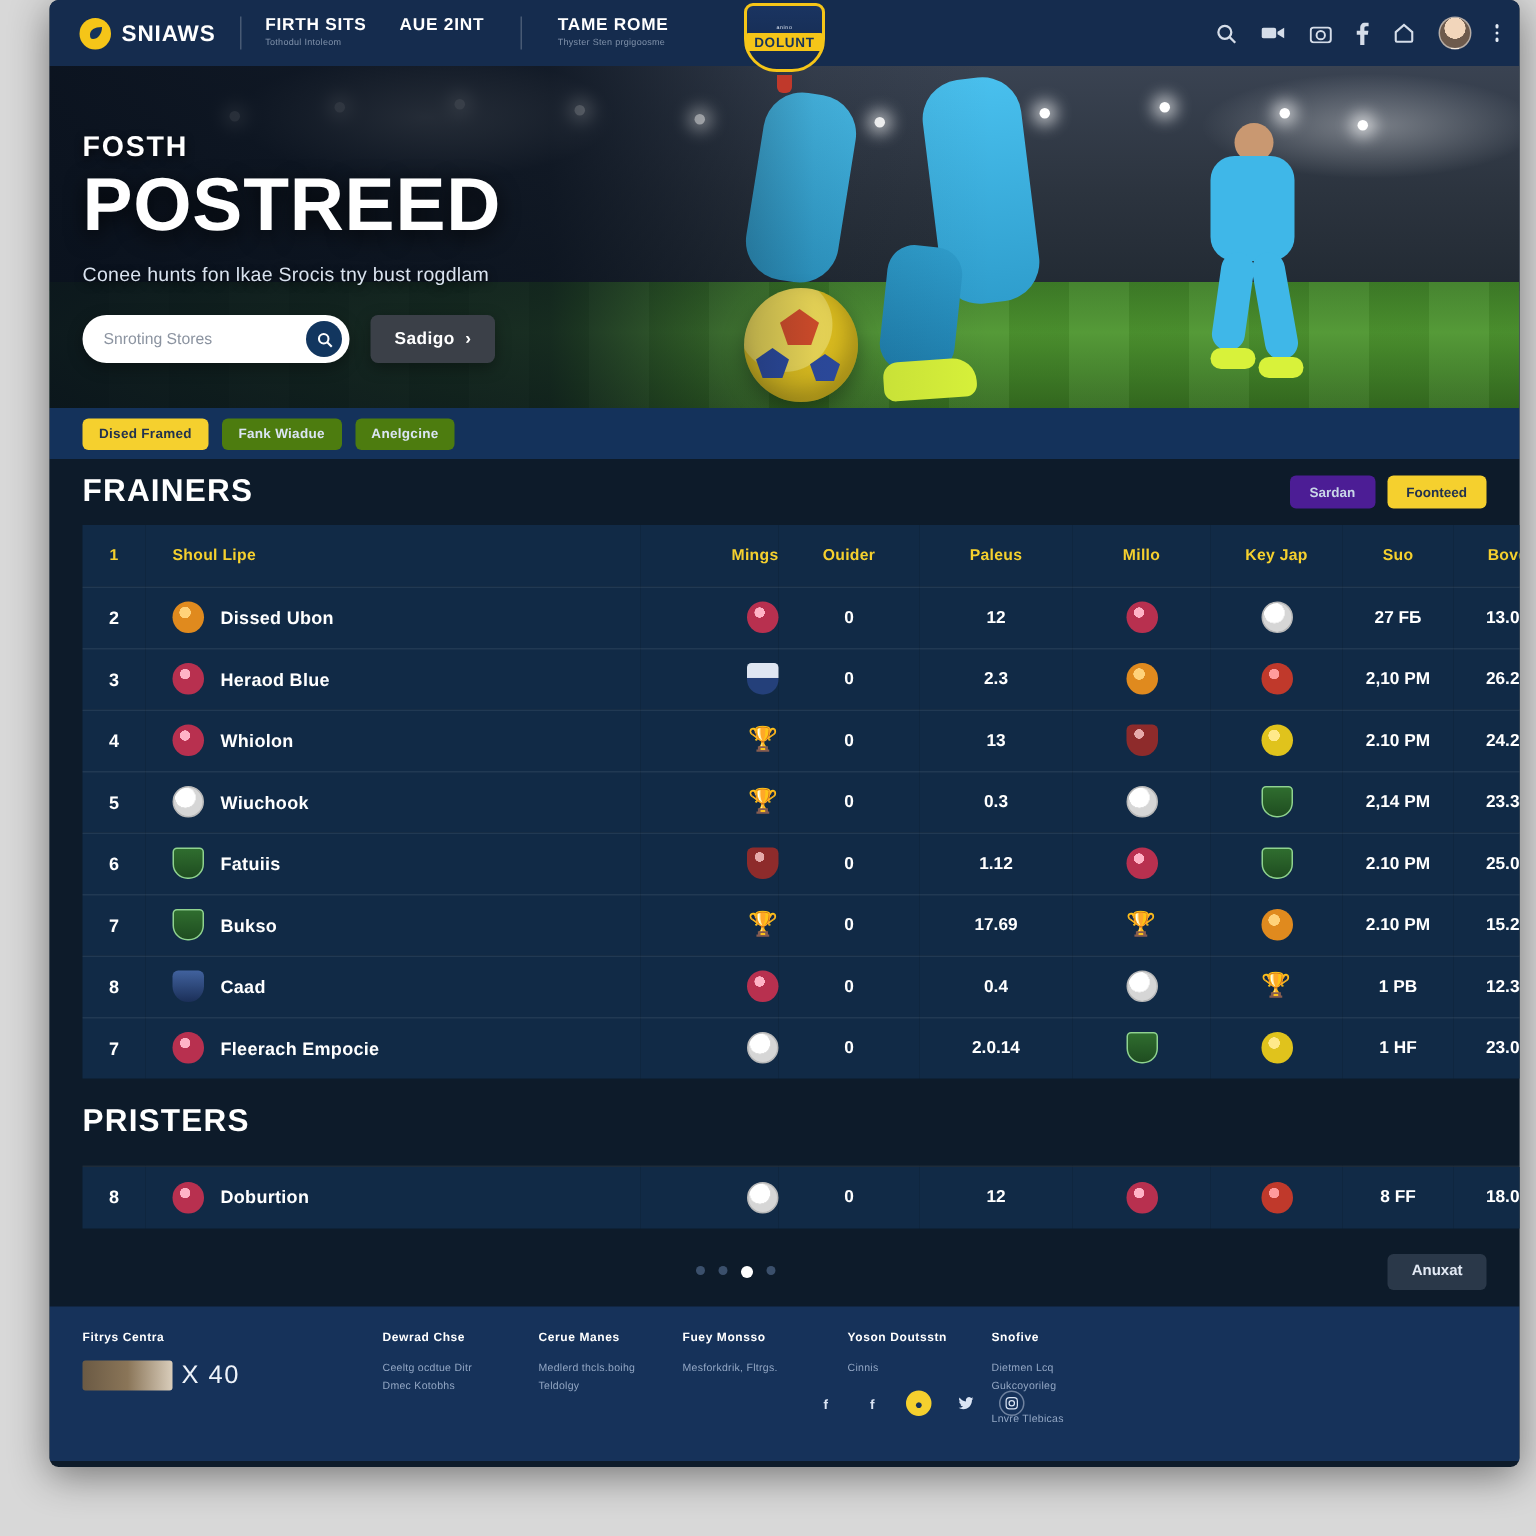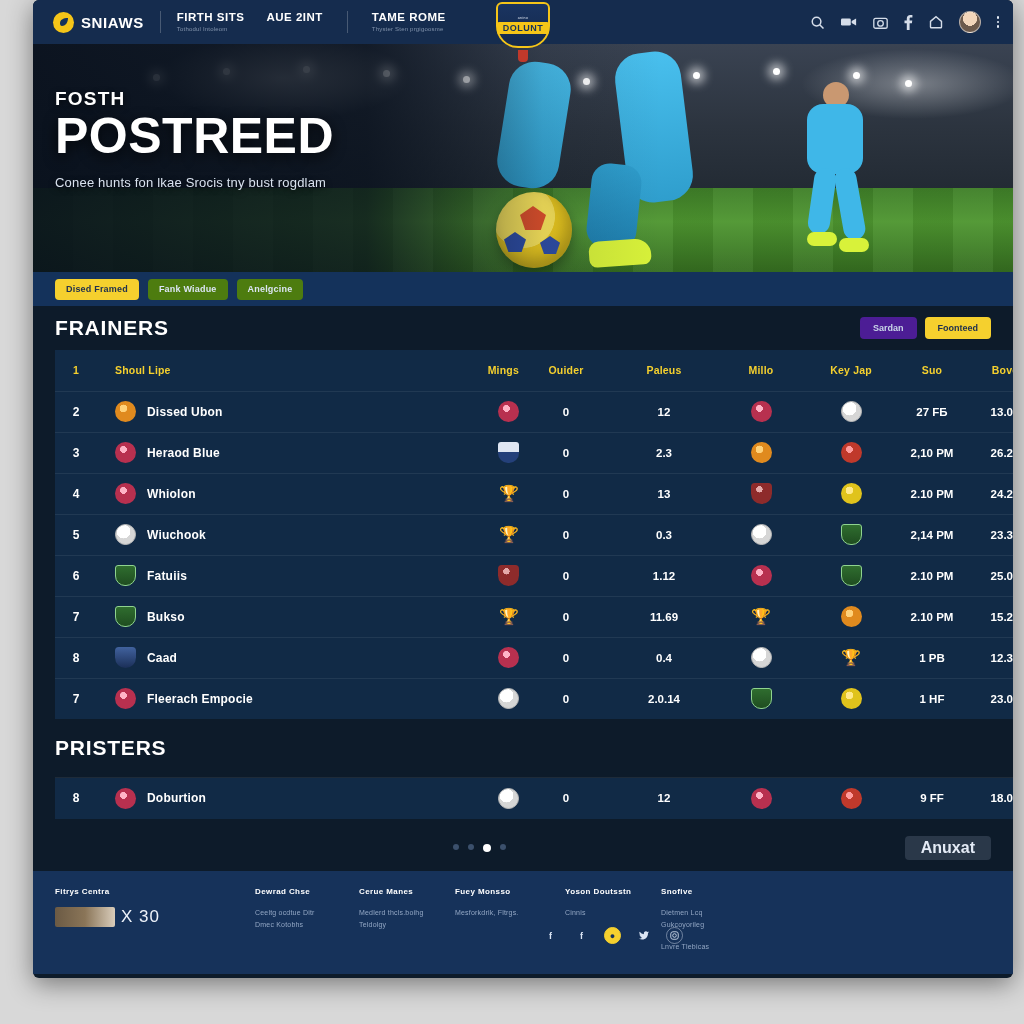--- a/index.html
+++ b/index.html
@@ -251,21 +251,21 @@
   .sec-head2 { display: flex; align-items: center; height: 58px; }
 
   .footbar {
     display: flex; align-items: center; height: 46px; margin-top: 6px;
   }
   .dots { display: flex; gap: 9px; margin: 0 auto; }
   .dots i { width: 6px; height: 6px; border-radius: 50%; background: #3b506c; display: block; }
   .dots i.on { background: #ffffff; width: 8px; height: 8px; }
   .btn-muted {
     height: 24px; padding: 0 16px; border-radius: 4px; border: 0;
-    background: #2a3849; color: #e3eaf5; font-size: 16px; font-weight: bold; cursor: pointer;
+    background: #2a3849; color: #e3eaf5; font-size: 10px; font-weight: bold; cursor: pointer;
     font-family: "Liberation Sans", sans-serif;
   }
 
   
   .footer {
     background: #16325a; padding: 16px 22px 20px;
     display: flex; gap: 0; position: relative;
   }
   .fcol { }
   .fcol.brandcol { width: 200px; }
@@ -407,20 +407,35 @@
         <div class="p2"></div>
         <div class="p3"></div>
     </div>
 
     <div class="hero-shade"></div>
 
     <div class="hero-content">
       <div class="hero-kicker">FOSTH</div>
       <div class="hero-title">POSTREED</div>
       <div class="hero-sub">Conee hunts fon lkae Srocis tny bust rogdlam</div>
+      <div class="hero-actions">
+        <div class="searchbox">
+          <input type="text" placeholder="Snroting Stores" style="">
+          <button class="search-btn">
+            <svg width="11" height="11" viewBox="0 0 16 16" fill="none" stroke="currentColor" stroke-width="2">
+                <circle cx="7" cy="7" r="4.6"></circle>
+                <line x1="10.4" y1="10.4" x2="14.8" y2="14.8"></line>
+              </svg>
+          </button>
+        </div>
+        <button class="ghost-btn">
+          <span>Sadigo</span>
+          <span>›</span>
+        </button>
+      </div>
     </div>
   </div>
 
   <div class="tabbar">
     <button class="chip active">Dised Framed</button>
     <button class="chip">Fank Wiadue</button>
     <button class="chip">Anelgcine</button>
   </div>
 
   <div class="main">
@@ -531,21 +546,21 @@
           <tr>
             <td class="c-rank">7</td>
             <td class="c-name">
               <span class="cellname">
                 <span class="crest c-green"></span>
                 <span>Bukso</span>
               </span>
             </td>
             <td class="c-crest"><span class="crest c-trophy">🏆</span></td>
             <td class="c-num">0</td>
-            <td class="c-pts">11.69</td>
+            <td class="c-pts">17.69</td>
             <td class="c-c2"><span class="crest c-trophy">🏆</span></td>
             <td class="c-c3"><span class="crest c-orange"></span></td>
             <td class="c-time">2.10 PM</td>
             <td class="c-score">15.23</td>
           </tr>
           <tr>
             <td class="c-rank">8</td>
             <td class="c-name">
               <span class="cellname">
                 <span class="crest c-navy"></span>
@@ -591,21 +606,21 @@
               <span class="cellname">
                 <span class="crest c-pink"></span>
                 <span>Doburtion</span>
               </span>
             </td>
             <td class="c-crest"><span class="crest c-white"></span></td>
             <td class="c-num">0</td>
             <td class="c-pts">12</td>
             <td class="c-c2"><span class="crest c-pink"></span></td>
             <td class="c-c3"><span class="crest c-red"></span></td>
-            <td class="c-time">9 FF</td>
+            <td class="c-time">8 FF</td>
             <td class="c-score">18.06</td>
           </tr>
         </tbody>
     </table>
 
     <div class="footbar">
       <div class="dots" id="pager-dots">
           <i class=""></i>
           <i class=""></i>
           <i class="on"></i>
@@ -613,21 +628,21 @@
         </div>
       <button class="btn-muted">Anuxat</button>
     </div>
   </div>
 
   <div class="footer">
     <div class="fcol brandcol">
       <div class="fhead">Fitrys Centra</div>
       <div class="flogo">
         <span class="flogo-img"></span>
-        <span class="flogo-txt">X 30</span>
+        <span class="flogo-txt">X 40</span>
       </div>
     </div>
     <div class="fcol c2">
       <div class="fhead">Dewrad Chse</div>
       <a class="flink">Ceeltg ocdtue Ditr</a>
       <a class="flink">Dmec Kotobhs</a>
     </div>
     <div class="fcol c3">
       <div class="fhead">Cerue Manes</div>
       <a class="flink">Medlerd thcls.boihg</a>

